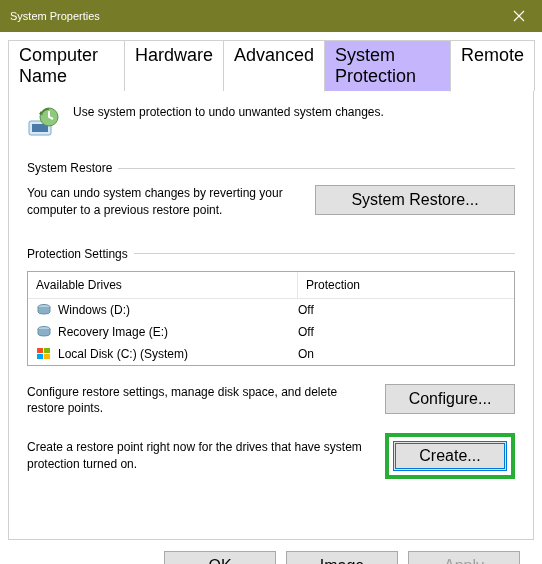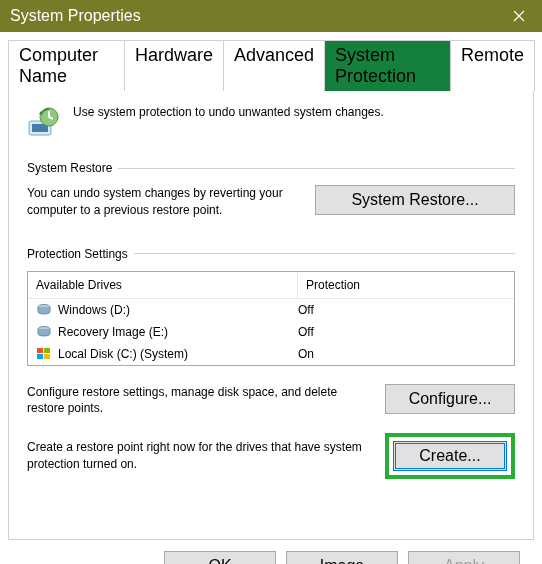--- a/index.html
+++ b/index.html
@@ -1,24 +1,24 @@
 <!DOCTYPE html>
 <html><head>
 <meta charset="utf-8">
 <style>
 * { box-sizing: border-box; margin: 0; padding: 0; }
 body { font-family: "Segoe UI", Tahoma, sans-serif; font-size: 12px; background: #fff; width: 542px; height: 564px; overflow: hidden; }
 .titlebar { background: #757b26; height: 32px; display: flex; align-items: center; justify-content: space-between; padding-left: 10px; color: #fff; }
-.titlebar-text { font-size: 16px; }
+.titlebar-text { font-size: 11px; }
 .close-btn { width: 46px; height: 32px; display: flex; align-items: center; justify-content: center; cursor: pointer; }
 .close-btn svg { width: 12px; height: 12px; }
 .window-body { background: #fff; padding: 8px 8px 0 8px; }
 .tabs { display: flex; position: relative; z-index: 2; }
 .tab { border: 1px solid #d0d0d0; border-bottom: none; padding: 4px 10px; font-size: 18px; background: #fff; cursor: pointer; margin-right: -1px; position: relative; }
-.tab.active { background: #15803d; border-bottom: 1px solid #fff; margin-bottom: -1px; z-index: 3; }
+.tab.active { background: #c4b5fd; border-bottom: 1px solid #fff; margin-bottom: -1px; z-index: 3; }
 .tab-content { border: 1px solid #d0d0d0; padding: 14px 18px 18px 18px; position: relative; top: -1px; background: #fff; min-height: 450px; }
 .intro-row { display: flex; align-items: flex-start; gap: 14px; margin-bottom: 24px; }
 .shield-icon { width: 32px; height: 32px; flex-shrink: 0; }
 .section-header { display: flex; align-items: center; margin-bottom: 10px; }
 .section-title { white-space: nowrap; margin-right: 6px; }
 .section-line { flex: 1; height: 1px; background: #d0d0d0; }
 .restore-row { display: flex; align-items: flex-start; gap: 20px; margin-bottom: 28px; }
 .restore-text { flex: 1; line-height: 1.4; }
 .btn { border: 1px solid #a9a9a9; background: #e1e1e1; font-family: inherit; font-size: 16px; padding: 5px 0; cursor: pointer; text-align: center; display: inline-block; }
 .btn-wide { width: 200px; }

